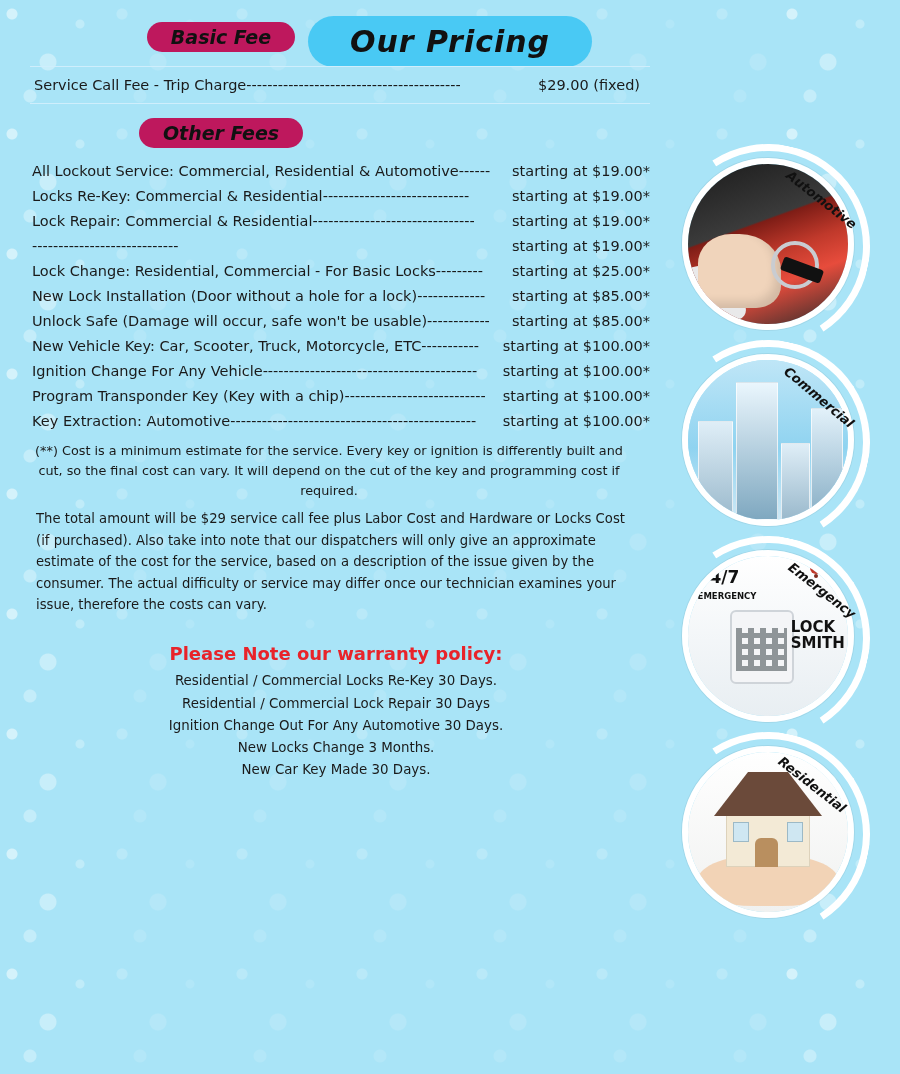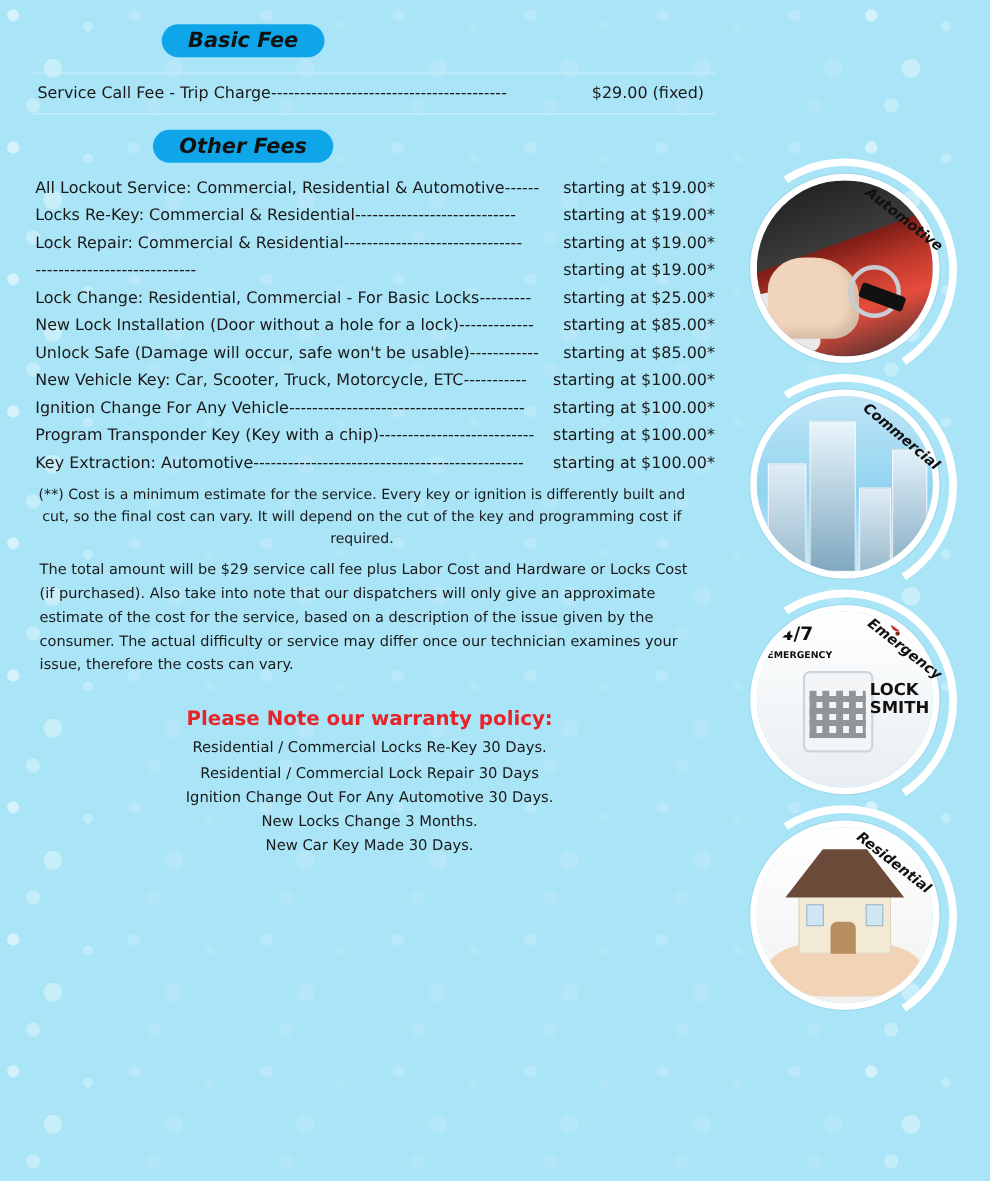--- a/index.html
+++ b/index.html
@@ -39,21 +39,21 @@
     font-weight:bold; font-style:italic;
     font-size:30px;
     letter-spacing:1px;
     padding:8px 42px;
     border-radius:26px;
   }
 
   .section-pill-wrap { text-align:center; margin-top:22px; }
   .section-pill {
     display:inline-block;
-    background:#0ea5e9;
+    background:#be185d;
     color:#111;
     font-weight:bold; font-style:italic;
     font-size:19px;
     padding:4px 24px;
     border-radius:16px;
   }
   .basic-pill-wrap { margin-left:-230px; }
   .other-pill-wrap { margin-left:-230px; margin-top:14px; }
 
   
@@ -233,20 +233,23 @@
 </style>
 </head>
 <body>
 
 <div class="bubbles left"></div>
 <div class="bubbles mid"></div>
 <div class="bubbles right"></div>
 
 <div class="page">
 
+  <div class="title-wrap">
+    <div class="title">Our Pricing</div>
+  </div>
 
   <div class="content">
 
     <div class="section-pill-wrap basic-pill-wrap">
       <div class="section-pill">Basic Fee</div>
     </div>
 
     <div class="basic-row">
       <span class="lbl">Service Call Fee - Trip Charge</span>
       <span class="dots">-----------------------------------------</span>

